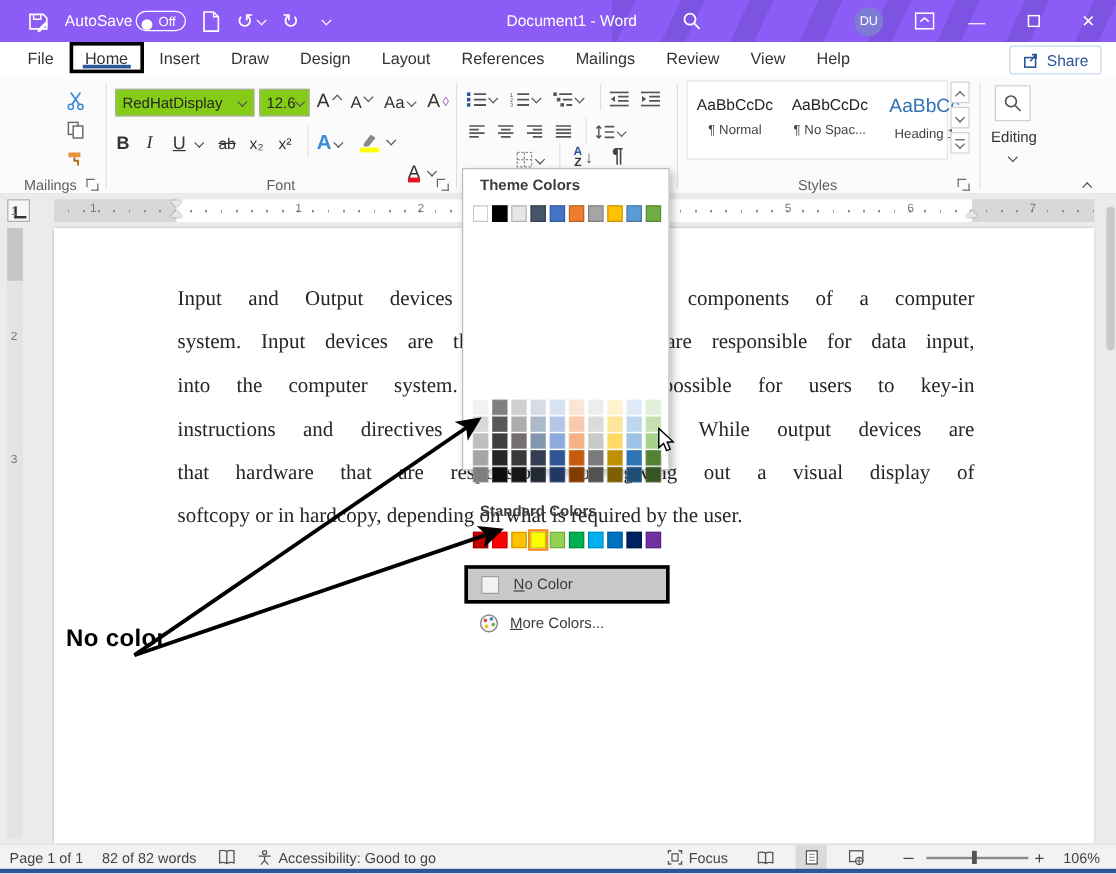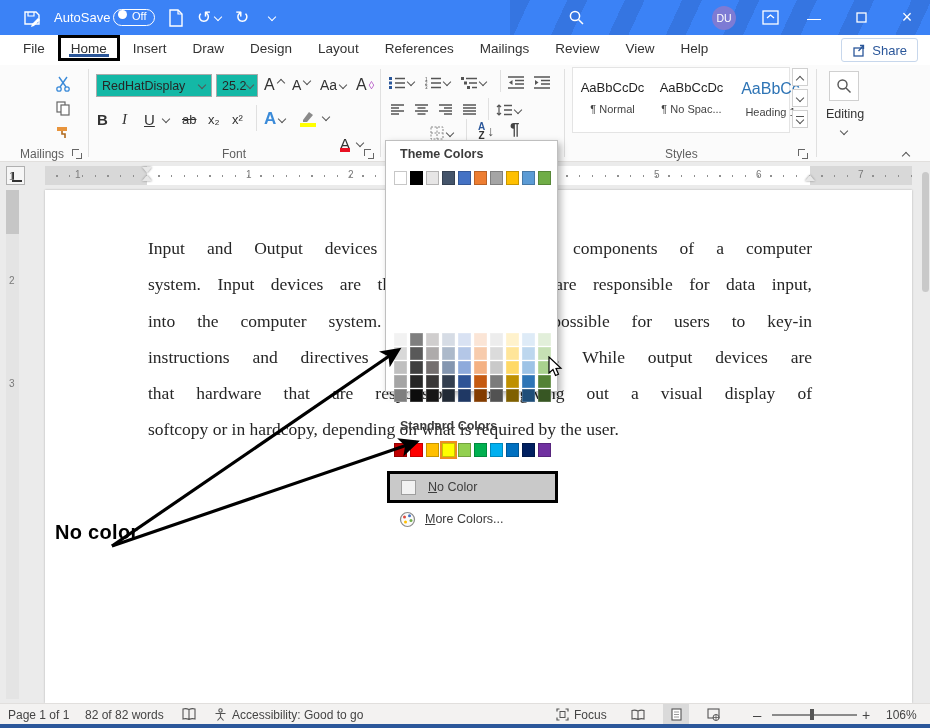--- a/index.html
+++ b/index.html
@@ -3,25 +3,25 @@
 <meta charset="utf-8">
 <style>
   * { margin:0; padding:0; box-sizing:border-box; }
   html,body { background:#fff; }
   #app {
     position:relative; width:930px; height:728px; overflow:hidden;
     font-family:"Liberation Sans", sans-serif; font-size:13px; color:#262626;
     background:#fff; user-select:none;
   }
   
-  .titlebar { position:absolute; left:0; top:0; width:930px; height:35px; background:#3b82f6; color:#fff; }
+  .titlebar { position:absolute; left:0; top:0; width:930px; height:35px; background:#8b5cf6; color:#fff; }
   .titlebar .deco { position:absolute; right:0; top:0; width:420px; height:35px;
     background:repeating-linear-gradient(115deg, rgba(0,0,40,.10) 0 18px, rgba(0,0,0,0) 18px 52px); }
   .tb-item { position:absolute; top:0; height:35px; display:flex; align-items:center; color:#fff; }
-  .autosave-pill { border:1px solid #fff; border-radius:9px; height:17px; padding:0 8px 12px 4px; display:flex; align-items:flex-start; gap:5px; font-size:11px; }
+  .autosave-pill { border:1px solid #fff; border-radius:9px; height:17px; padding:0 8px 0 4px; display:flex; align-items:flex-end; gap:5px; font-size:11px; }
   .autosave-dot { width:9px; height:9px; border-radius:50%; background:#fff; }
   .qat-glyph { font-size:17px; line-height:1; }
   .title-text { font-size:13px; }
   .avatar { width:24px; height:24px; border-radius:50%; background:#7d7bd4; color:#fff; font-size:10.5px; display:flex; align-items:center; justify-content:center; }
   .winbtn { width:34px; justify-content:center; font-size:14px; }
   
   .tabrow { position:absolute; left:0; top:35px; width:930px; height:30px; background:#fff; }
   .tab { position:relative; display:inline-block; padding:6px 13px 5px; font-size:13.5px; color:#333; cursor:default; }
   .tab.active { border:3px solid #000; padding:3px 10px 2px; font-weight:400; }
   .tab.active::after { content:""; position:absolute; left:8px; right:8px; bottom:1px; height:3px; background:#2b579a; }
@@ -36,21 +36,21 @@
   .launcher::after { content:""; position:absolute; right:0; bottom:0; width:5px; height:5px; border-right:1.5px solid #666; border-bottom:1.5px solid #666; }
   .chv { display:inline-block; width:8px; height:7px; position:relative; }
   .chv::before { content:""; position:absolute; left:1px; top:0; width:5px; height:5px; border-right:1.4px solid #555; border-bottom:1.4px solid #555; transform:rotate(45deg); }
   .chv.w::before { border-color:#fff; }
   .chv.up::before { transform:rotate(225deg); top:3px; }
   .paste { position:absolute; left:10px; top:6px; width:42px; height:72px; text-align:center; font-size:13px; color:#333; }
   .clipboard-icon { width:24px; height:28px; margin:2px auto 3px; border:2px solid #c8833c; border-radius:3px; position:relative; background:#fff; }
   .clipboard-icon::before { content:""; position:absolute; left:4px; top:-4px; width:10px; height:5px; background:#c8833c; border-radius:2px; }
   .clipboard-icon::after { content:""; position:absolute; left:6px; top:4px; width:14px; height:20px; background:#fff; border:1px solid #9a9a9a; }
   .smallbtn { position:absolute; width:22px; height:22px; display:flex; align-items:center; justify-content:center; }
-  .combo { position:absolute; height:23px; border:1px solid #ababab; background:#14b8a6; font-size:12.5px; display:flex; align-items:center; justify-content:space-between; padding:0 5px; color:#262626; }
+  .combo { position:absolute; height:23px; border:1px solid #ababab; background:#84cc16; font-size:12.5px; display:flex; align-items:center; justify-content:space-between; padding:0 5px; color:#262626; }
   .fbtn { position:absolute; height:24px; display:flex; align-items:end; gap:2px; align-items:center; font-size:15px; color:#333; }
   .colorbar { position:absolute; left:0; right:0; bottom:-3px; height:4px; }
   .rel { position:relative; }
   .styles-card { display:inline-block; width:79px; height:62px; text-align:center; vertical-align:top; padding-top:12px; }
   .style-sample { font-size:13px; color:#1f1f1f; white-space:nowrap; overflow:hidden; }
   .style-sample.heading { font-size:16px; color:#2e74b5; }
   .style-name { font-size:11px; color:#444; margin-top:8px; white-space:nowrap; overflow:hidden; }
   .scrollbtn { position:absolute; left:792px; width:16px; height:18px; border:1px solid #d0d0d0; background:#fff; display:flex; align-items:center; justify-content:center; }
   .editing-btn { position:absolute; left:829px; top:6px; width:30px; height:30px; border:1px solid #d0d0d0; background:#fff; display:flex; align-items:center; justify-content:center; }
   
@@ -131,20 +131,21 @@
         <span>↺</span>
         <span class="chv w" style="margin-left:3px"></span>
       </div>
     <div class="tb-item qat-glyph" style="left:235px">
         <span>↻</span>
       </div>
     <div class="tb-item" style="left:268px">
         <span class="chv w"></span>
       </div>
 
+    <div class="tb-item title-text" style="left:422px">Document1 - Word</div>
 
     <div class="tb-item" style="left:568px">
       <svg class="mi" width="17" height="17" viewBox="0 0 17 17">
           <circle cx="7" cy="7" r="4.6" fill="none" stroke="#fff" stroke-width="1.5"></circle>
           <path d="M10.5 10.5 L15 15" stroke="#fff" stroke-width="1.5"></path>
         </svg>
     </div>
     <div class="tb-item" style="left:712px">
         <span class="avatar">DU</span>
       </div>
@@ -197,21 +198,21 @@
     </div>
     <div class="gsep" style="left:88px"></div>
     <div class="grouplabel" style="left:20px">Mailings</div>
     <div class="launcher" style="left:72px"></div>
 
     <div class="combo" style="left:96px;top:9px;width:116px">
       <span>RedHatDisplay</span>
         <span class="chv"></span>
     </div>
     <div class="combo" style="left:216px;top:9px;width:42px">
-      <span>25.2</span>
+      <span>12.6</span>
         <span class="chv"></span>
     </div>
     <div class="fbtn" style="left:264px;top:8px;font-size:16px">
         <span>A</span>
         <span class="chv up" style="top:-5px"></span>
       </div>
     <div class="fbtn" style="left:292px;top:8px;font-size:14px">
         <span>A</span>
         <span class="chv" style="top:-4px"></span>
       </div>

